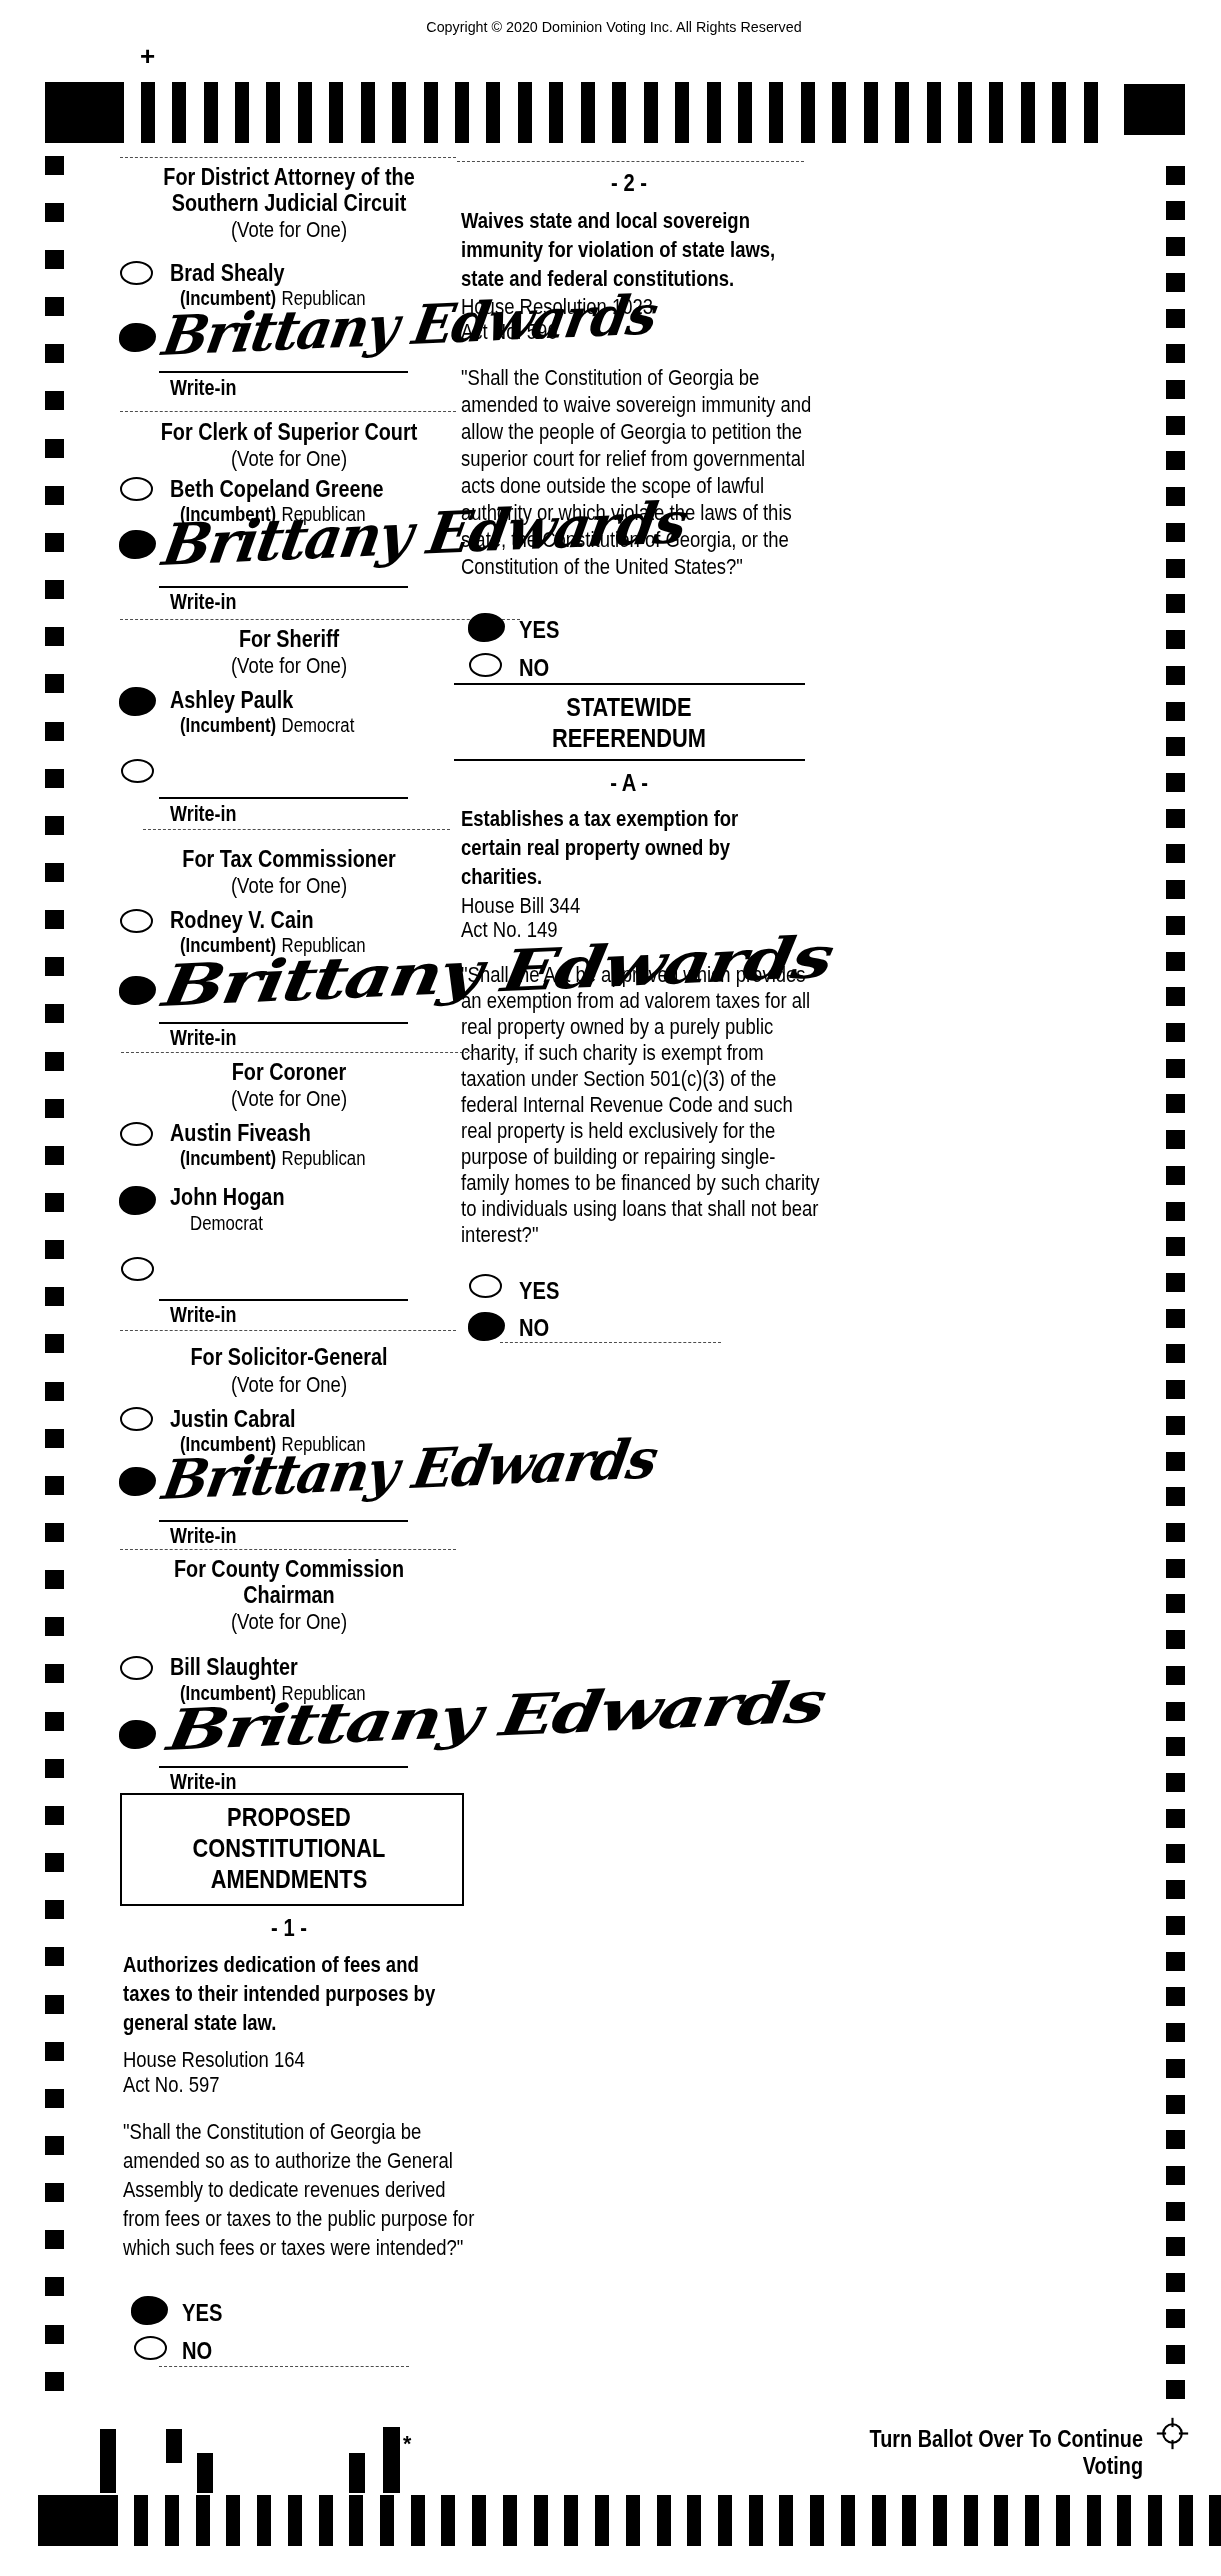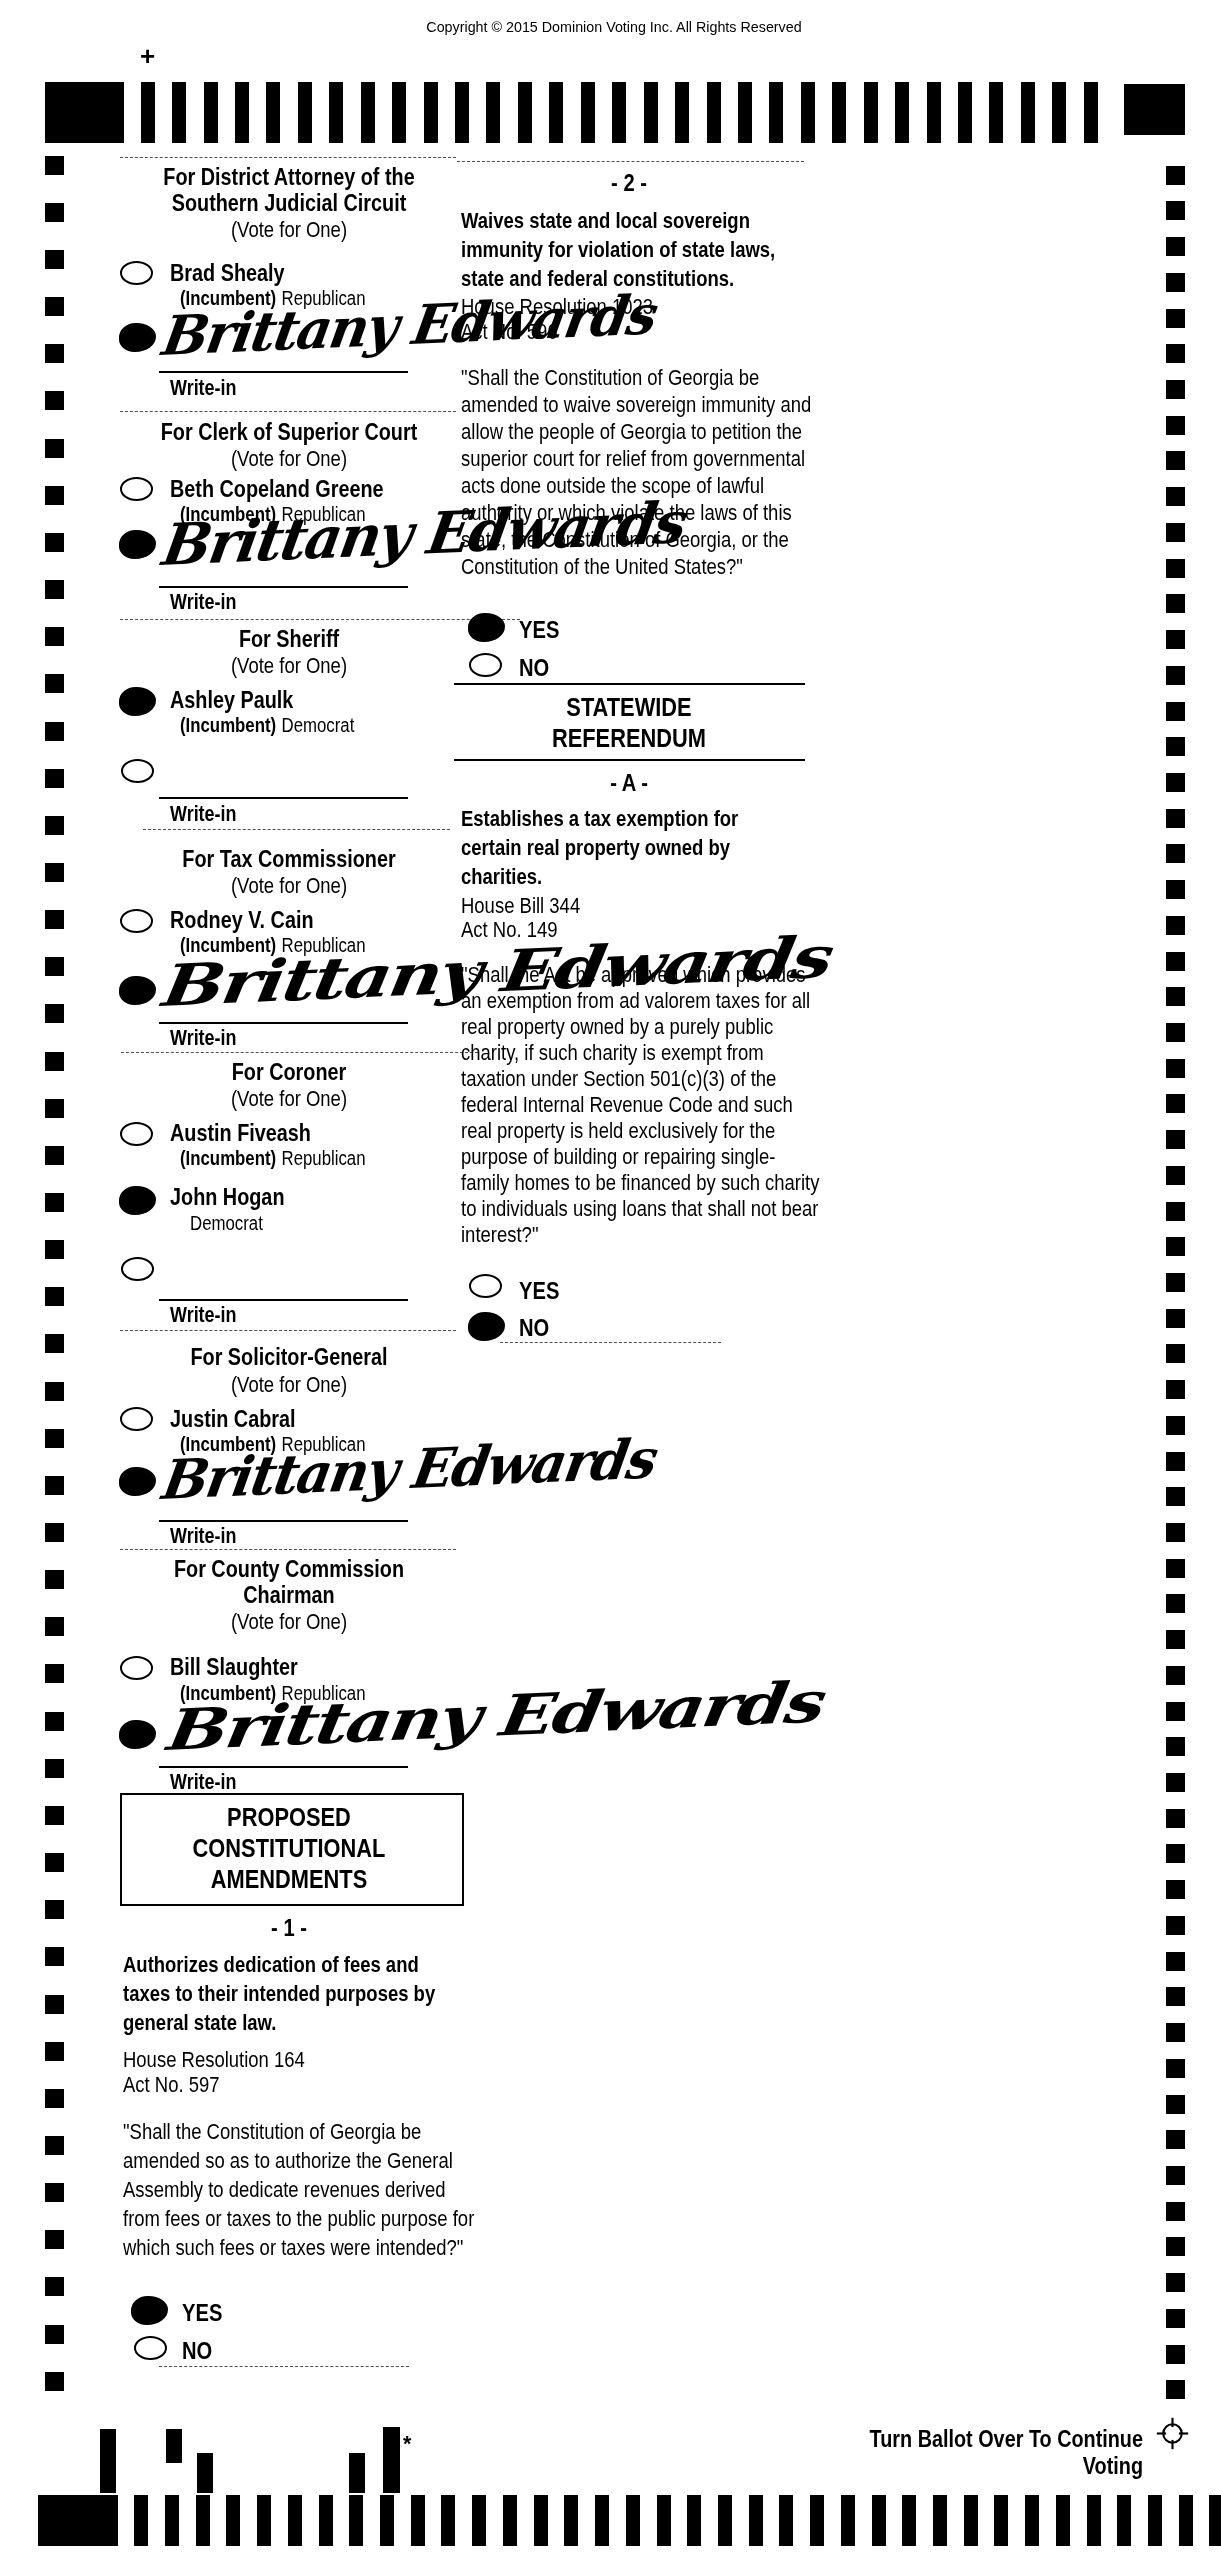--- a/index.html
+++ b/index.html
@@ -34,21 +34,21 @@
   .body31{font-size:22px;}
   .sum{font-size:22px;font-weight:bold;line-height:29px;}
   .yn{font-size:24px;font-weight:bold;}
 </style>
 </head>
 <body>
 
 <div class="page">
 
   <div class="t b" style="left:140px;top:41px;font-size:26px;">+</div>
-  <div class="p center" style="left:421px;top:18.6px;width:386px;font-size:14.3px;">Copyright © 2015 Dominion Voting Inc. All Rights Reserved</div>
+  <div class="p center" style="left:421px;top:18.6px;width:386px;font-size:14.3px;">Copyright © 2020 Dominion Voting Inc. All Rights Reserved</div>
 
   <div id="marks">
       <div class="mark" style="left: 45px; top: 82px; width: 79px; height: 61px;"></div>
       <div class="mark" style="left: 141px; top: 82px; width: 13.6px; height: 61px;"></div>
       <div class="mark" style="left: 172px; top: 82px; width: 13.6px; height: 61px;"></div>
       <div class="mark" style="left: 204px; top: 82px; width: 13.6px; height: 61px;"></div>
       <div class="mark" style="left: 235px; top: 82px; width: 13.6px; height: 61px;"></div>
       <div class="mark" style="left: 266px; top: 82px; width: 13.6px; height: 61px;"></div>
       <div class="mark" style="left: 298px; top: 82px; width: 13.6px; height: 61px;"></div>
       <div class="mark" style="left: 329px; top: 82px; width: 13.6px; height: 61px;"></div>

